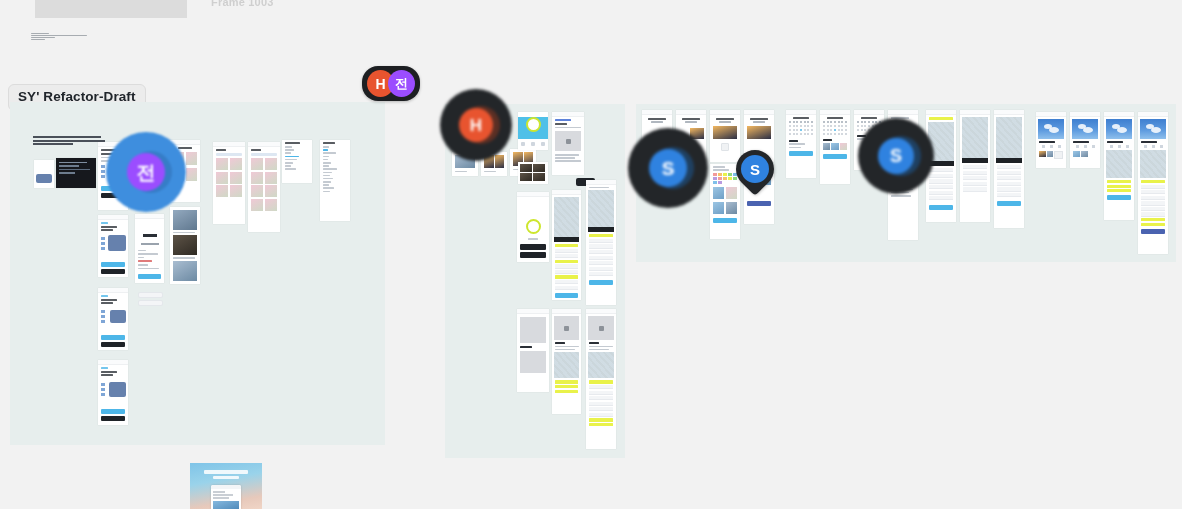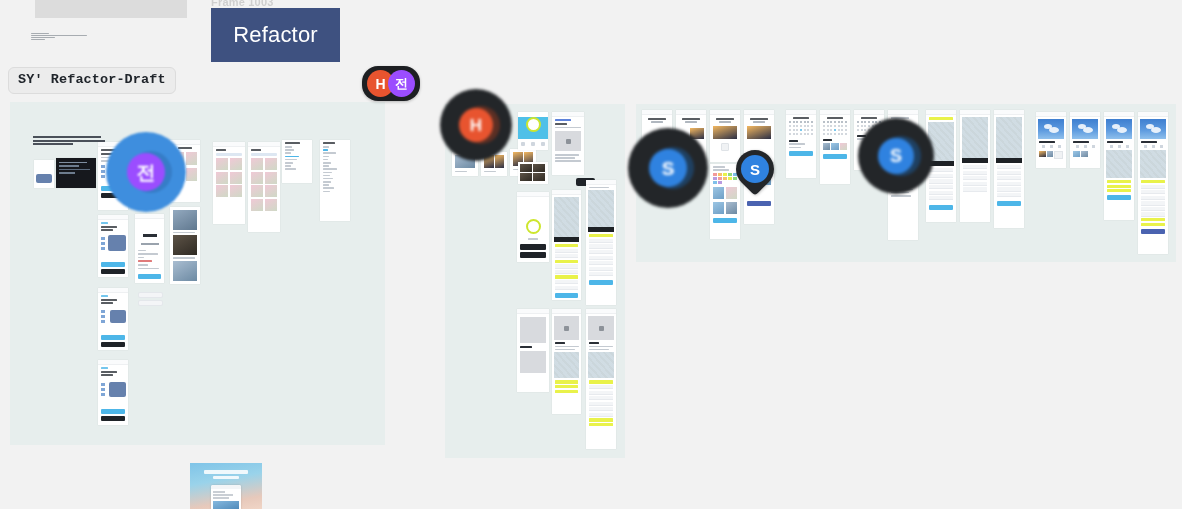--- a/index.html
+++ b/index.html
@@ -152,32 +152,29 @@
 </style>
 </head>
 <body>
 
 <div class="canvas">
 
   <div class="gray-rect"></div>
 
   <div class="frame-top-label" style="opacity:.55;">Frame 1003</div>
 
-  <div class="refactor-card">
-    <span>Refactor</span>
-  </div>
 
   <div class="tiny-note">
     <i style="width:18px;height:1px;"></i>
     <i style="width:56px;height:1.4px;"></i>
     <i style="width:24px;height:1px;"></i>
     <i style="width:14px;height:1px;"></i>
   </div>
 
-  <div class="frame-label" style="left:8px;top:67px;font-family:Liberation Mono, monospace;">SY' Refactor-Draft</div>
+  <div class="frame-label" style="left:8px;top:84px;">SY' Refactor-Draft</div>
 
   <div class="frame sy">
 
     <div style="position:absolute;left:23px;top:34px;width:76px;">
       <i style="display:block;height:1.6px;width:68px;background:#4a5059;margin-bottom:2.5px;"></i>
       <i style="display:block;height:1.6px;width:72px;background:#4a5059;margin-bottom:1.6px;"></i>
       <i style="display:block;height:1.6px;width:40px;background:#4a5059;"></i>
     </div>
     <div class="scr" style="left:24px;top:58px;width:20px;height:28px;">
       <div class="navycard" style="margin:14px 2px 0 2px;height:9px;"></div>

